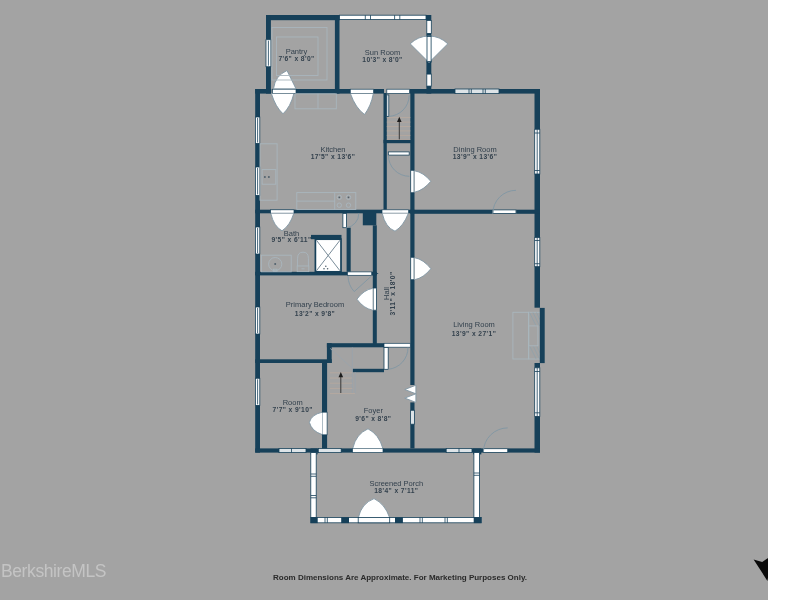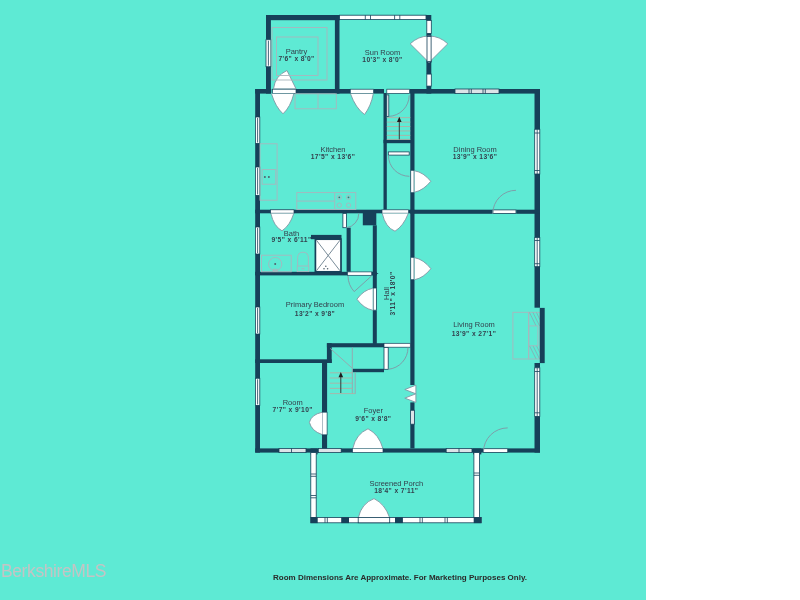--- a/index.html
+++ b/index.html
@@ -1,16 +1,16 @@
 <!DOCTYPE html>
 <html><head>
 <meta charset="utf-8">
 <style>
   html,body{margin:0;padding:0;background:#ffffff;}
-  .page{position:relative;width:646px;height:600px;background:#5eead4;overflow:hidden;
+  .page{position:relative;width:768px;height:600px;background:#a3a3a3;overflow:hidden;
         font-family:"Liberation Sans", sans-serif;}
 </style>
 </head>
 <body>
 <div class="page">
 <svg width="800" height="600" viewBox="0 0 800 600">
 <defs>
 <style>
   .w{fill:#164059;}
   .win{fill:#ffffff;stroke:#164059;stroke-width:0.8;}

